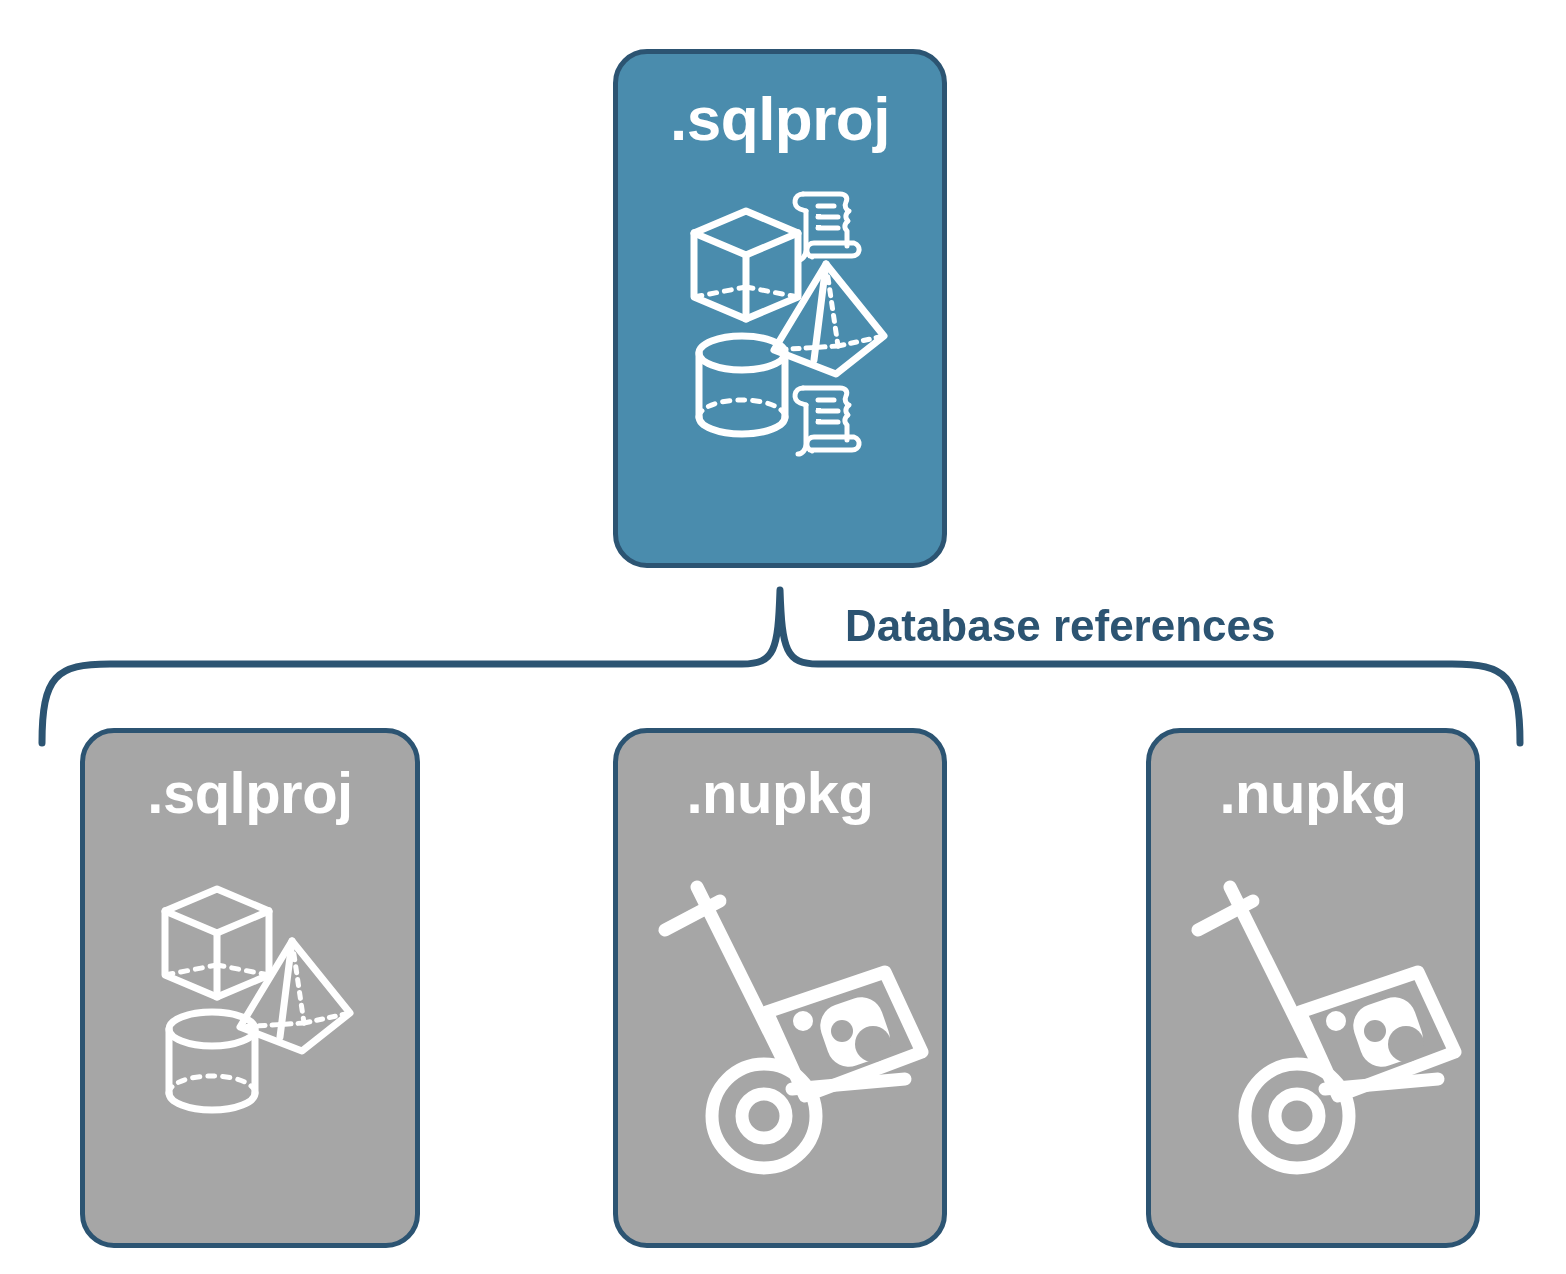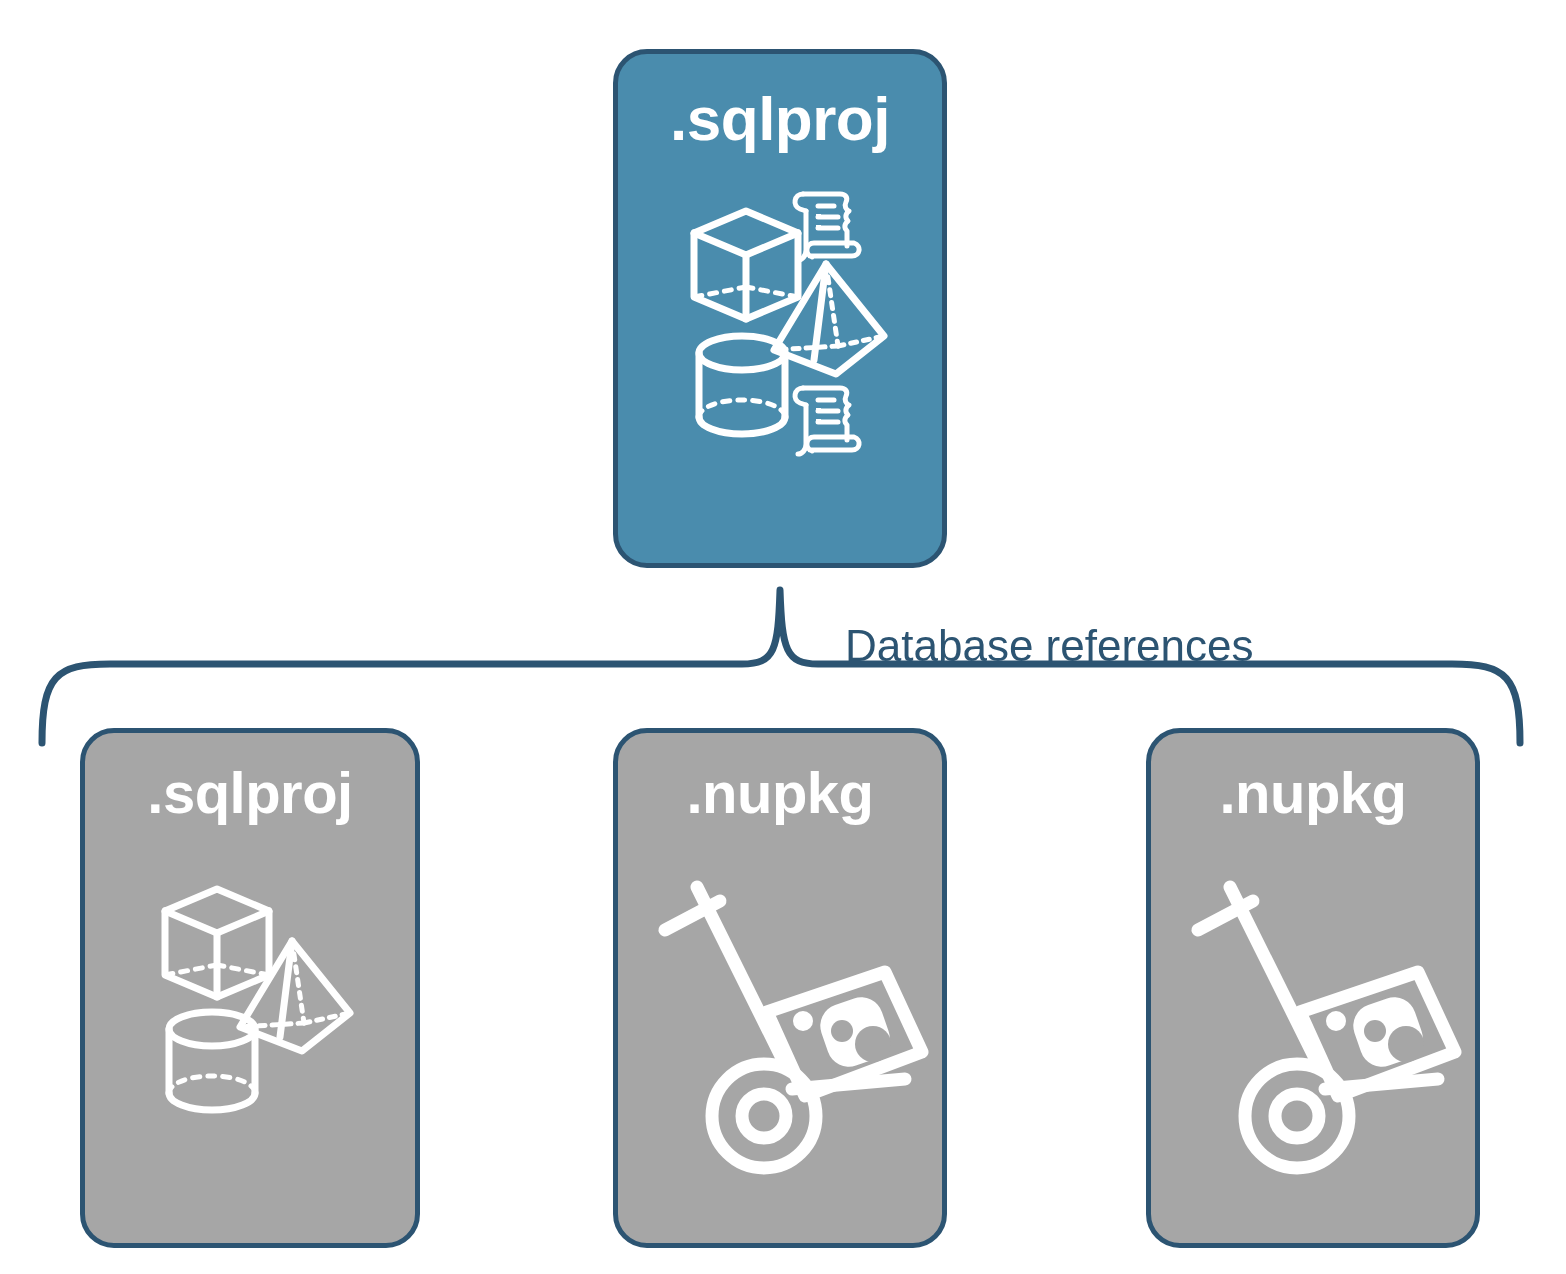--- a/index.html
+++ b/index.html
@@ -47,25 +47,24 @@
     position: absolute;
     left: 0; top: 0;
     width: 1566px;
     height: 1274px;
     pointer-events: none;
   }
 
   .bracket-label {
     position: absolute;
     color: #2c5472;
-    font-weight: normal;
+    font-weight: bold;
     line-height: 1;
     white-space: nowrap;
     user-select: none;
-    margin-top: 20px;
   }
 
   
   #node-root      { left: 613px; top: 33px;   width: 334px; height: 519px; }
   #node-ref-0     { left: 80px;  top: 712px;  width: 340px; height: 520px; }
   #node-ref-1     { left: 613px; top: 712px;  width: 334px; height: 520px; }
   #node-ref-2     { left: 1146px;top: 712px;  width: 334px; height: 520px; }
 
   .bracket-label { left: 845px; top: 588px; font-size: 44px; }
 </style>

